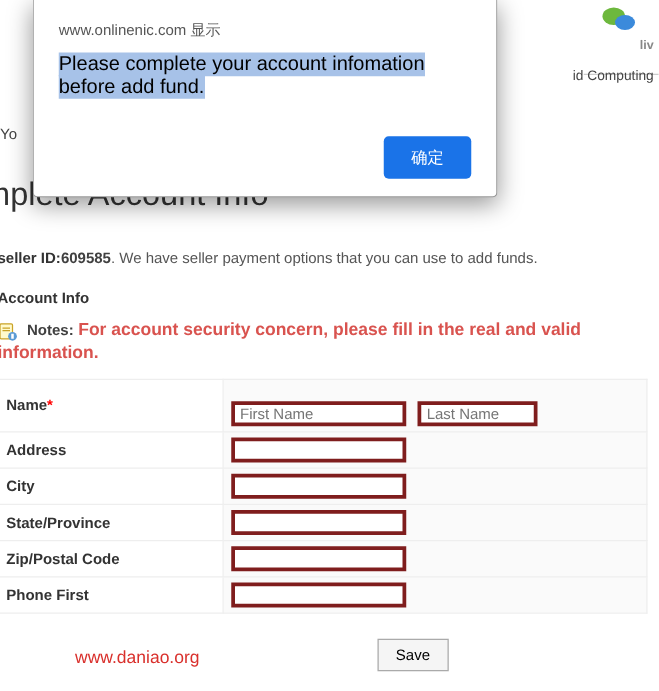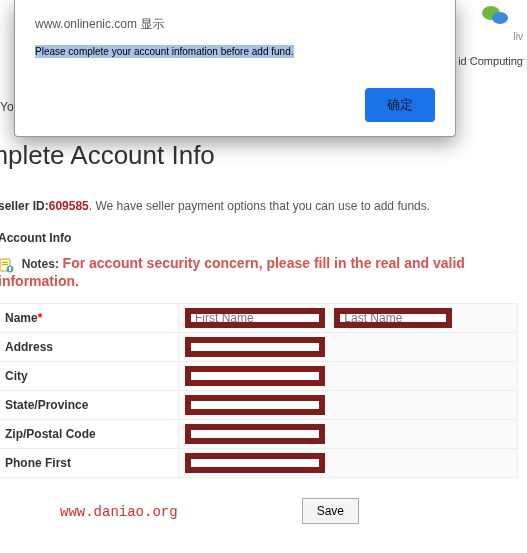--- a/index.html
+++ b/index.html
@@ -16,55 +16,56 @@
     
     
     .top-right-area {
       position: absolute;
       top: 0;
       right: 0;
       width: 60px;
       height: 60px;
       border-bottom: 1px solid #ccc;
       padding: 4px;
+      font-weight: bold;
     }
     .chat-icon {
       display: inline-block;
       margin-left: 10px;
     }
     .liv { font-size: 10px; color: #888; text-align: right; }
     .cloud-text { position: absolute; top: 55px; right: 4px; font-size: 11px; color: #444; }
     .yo-text { position: absolute; top: 100px; left: 0; font-size: 12px; color: #444; }
     
     
     .dialog {
       position: absolute;
       top: 0;
-      left: 14px;
-      width: 442px;
+      left: 26px;
+      width: 372px;
       background: #fff;
       border: 1px solid #999;
       border-top: none;
       border-radius: 0 0 4px 4px;
       box-shadow: 0 6px 20px rgba(0,0,0,0.4);
       padding: 16px 20px 14px 20px;
       z-index: 100;
     }
     .dialog-source { color: #555; font-size: 12px; margin-bottom: 10px; }
     .dialog-msg {
       color: #000;
-      font-size: 10px;
+      font-size: 16px;
       background: #a7c2e8;
       display: inline;
       padding: 1px 0;
     }
     .dialog-actions { text-align: right; margin-top: 30px; }
     .dialog-ok {
       background: #1a73e8;
-      color: #0f172a;
+      color: #ffffff;
       border: none;
       padding: 8px 22px;
       font-size: 13px;
       border-radius: 4px;
       cursor: pointer;
     }
     
     
     .main {
       position: absolute;
@@ -76,21 +77,21 @@
     .page-title {
       font-family: "Segoe UI Light", "Segoe UI", Arial, sans-serif;
       font-size: 26px;
       font-weight: 300;
       color: #333;
       margin-bottom: 28px;
       margin-left: -28px;
     }
     .intro { font-size: 12px; color: #555; margin-bottom: 18px; margin-left: -2px; }
     .intro .label { font-weight: bold; color: #333; }
-    .reseller-id { color: #b91c1c; font-weight: bold; }
+    .reseller-id { color: #404040; font-weight: bold; }
     
     .section-title { font-weight: bold; font-size: 12px; margin-bottom: 10px; margin-left: -2px; }
     
     .notes-row { margin-bottom: 14px; margin-left: -2px; }
     .note-icon {
       display: inline-block;
       width: 16px;
       height: 16px;
       vertical-align: middle;
       margin-right: 4px;
@@ -113,43 +114,43 @@
     .form-table td.label-cell {
       font-weight: bold;
       width: 180px;
       color: #333;
     }
     .form-table td.input-cell {
       background: #fafafa;
     }
     .req { color: red; }
     input[type=text] {
-      border: 6px solid #7f1d1d;
+      border: 3px solid #7f1d1d;
       padding: 2px 4px;
       font-size: 12px;
       height: 20px;
     }
     .input-std { width: 140px; }
     .input-fn { width: 140px; }
-    .input-ln { width: 118px; margin-left: 6px; }
+    .input-ln { width: 96px; margin-left: 6px; margin-top: 13px; }
     
     .save-row { text-align: center; margin-top: 20px; position: relative; }
     .save-btn {
       background: #f5f5f5;
       border: 1px solid #aaa;
       padding: 5px 14px;
       font-size: 12px;
       cursor: pointer;
       position: absolute;
       right: 160px;
       top: 0;
       text-align: right;
     }
     .watermark {
-      font-family: Liberation Mono, monospace;
+      font-family: Liberation Sans, sans-serif;
       color: #d9302c;
       font-size: 14px;
       position: absolute;
       left: 60px;
       top: 6px;
     }
   </style>
 </head>
 <body>
 

